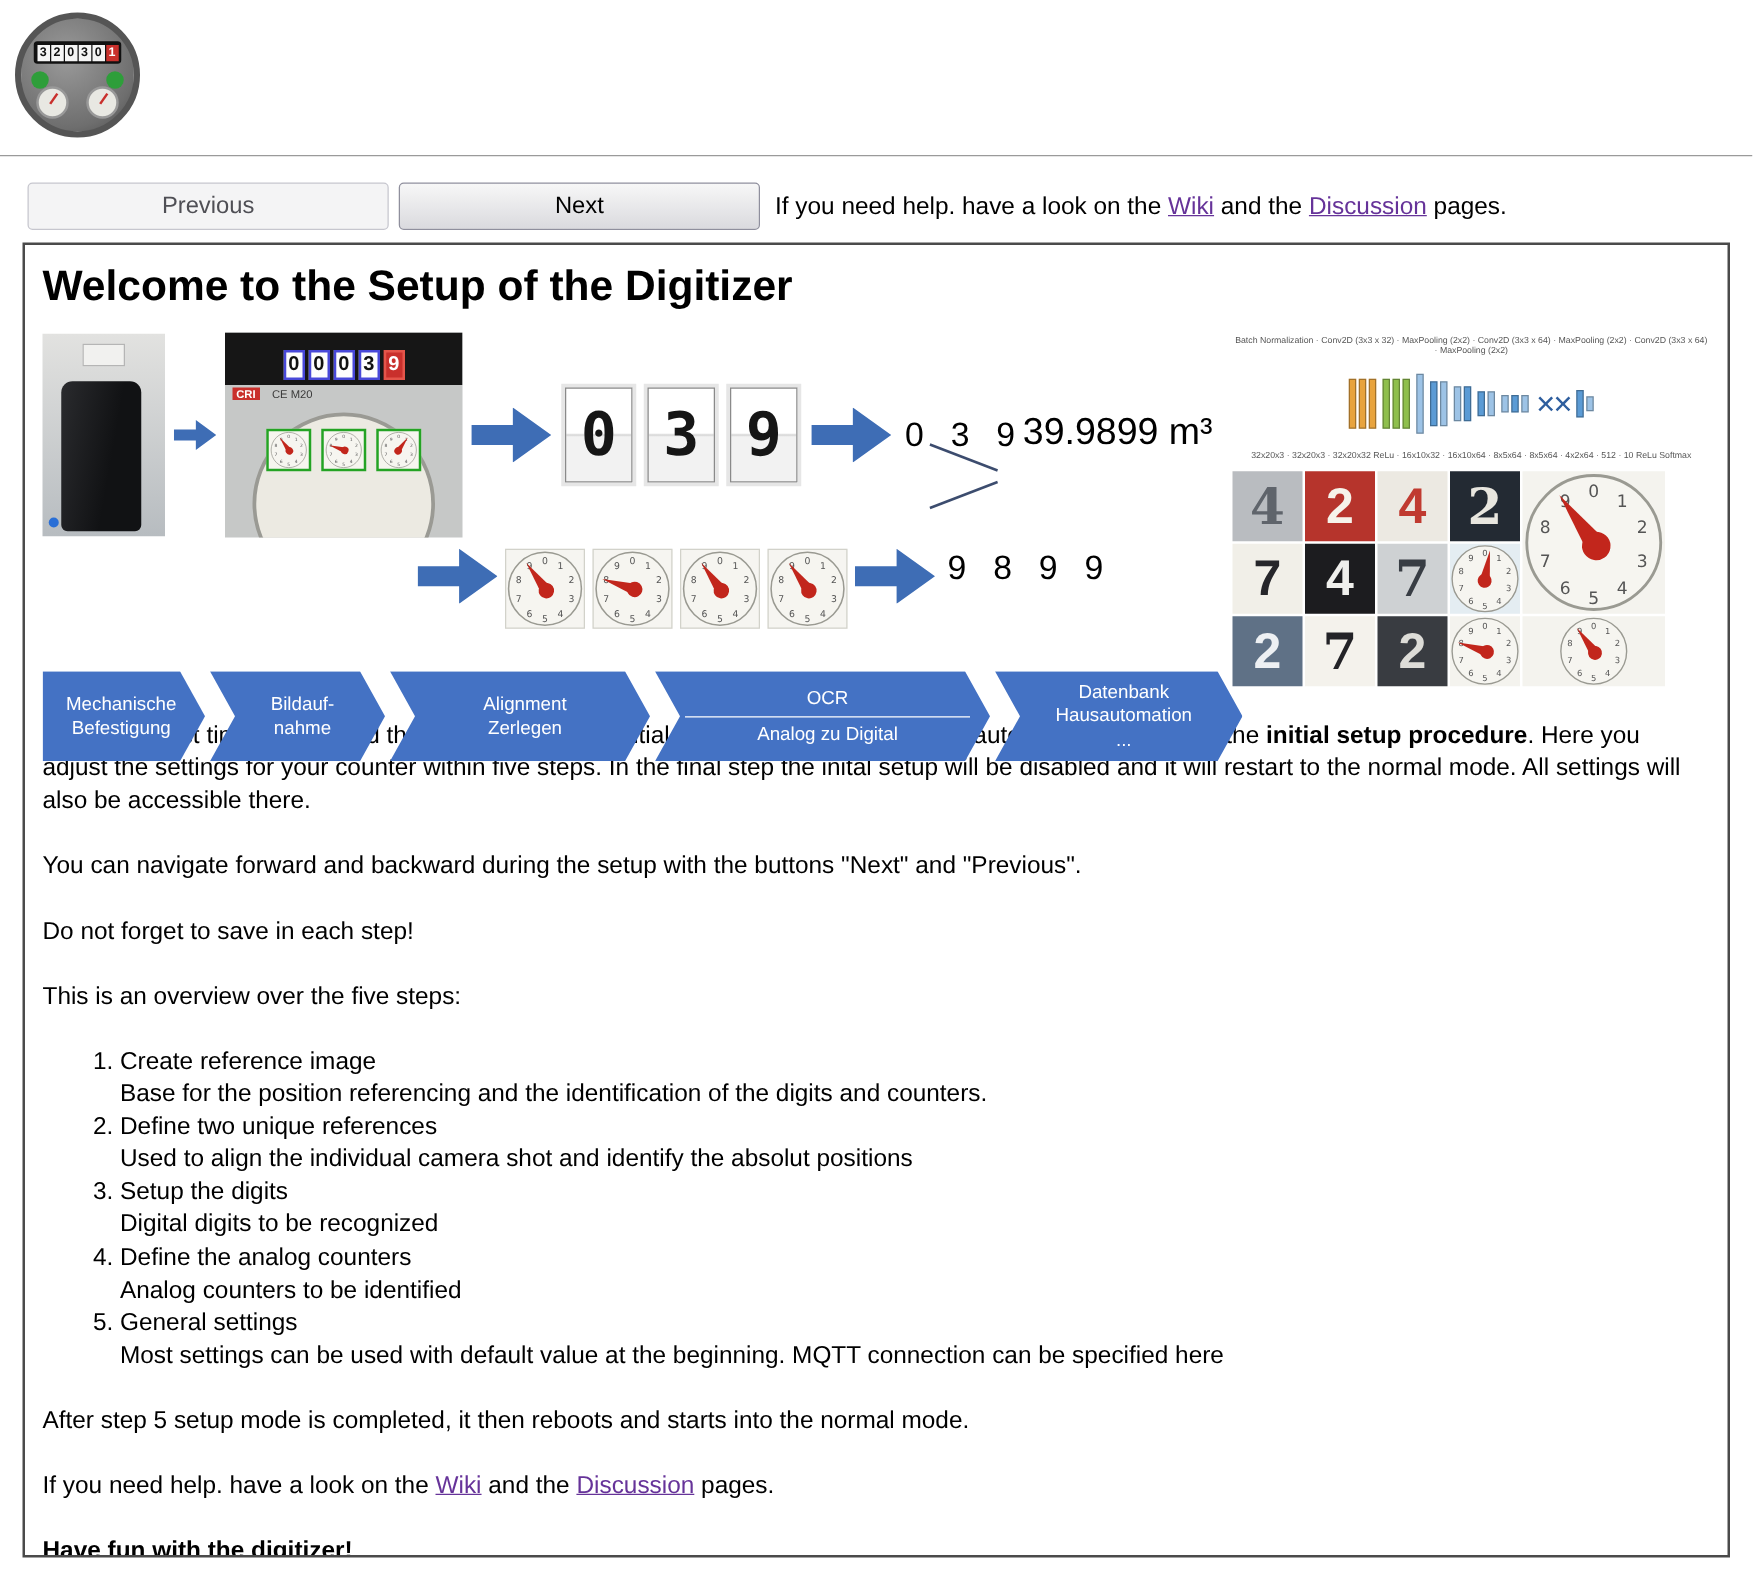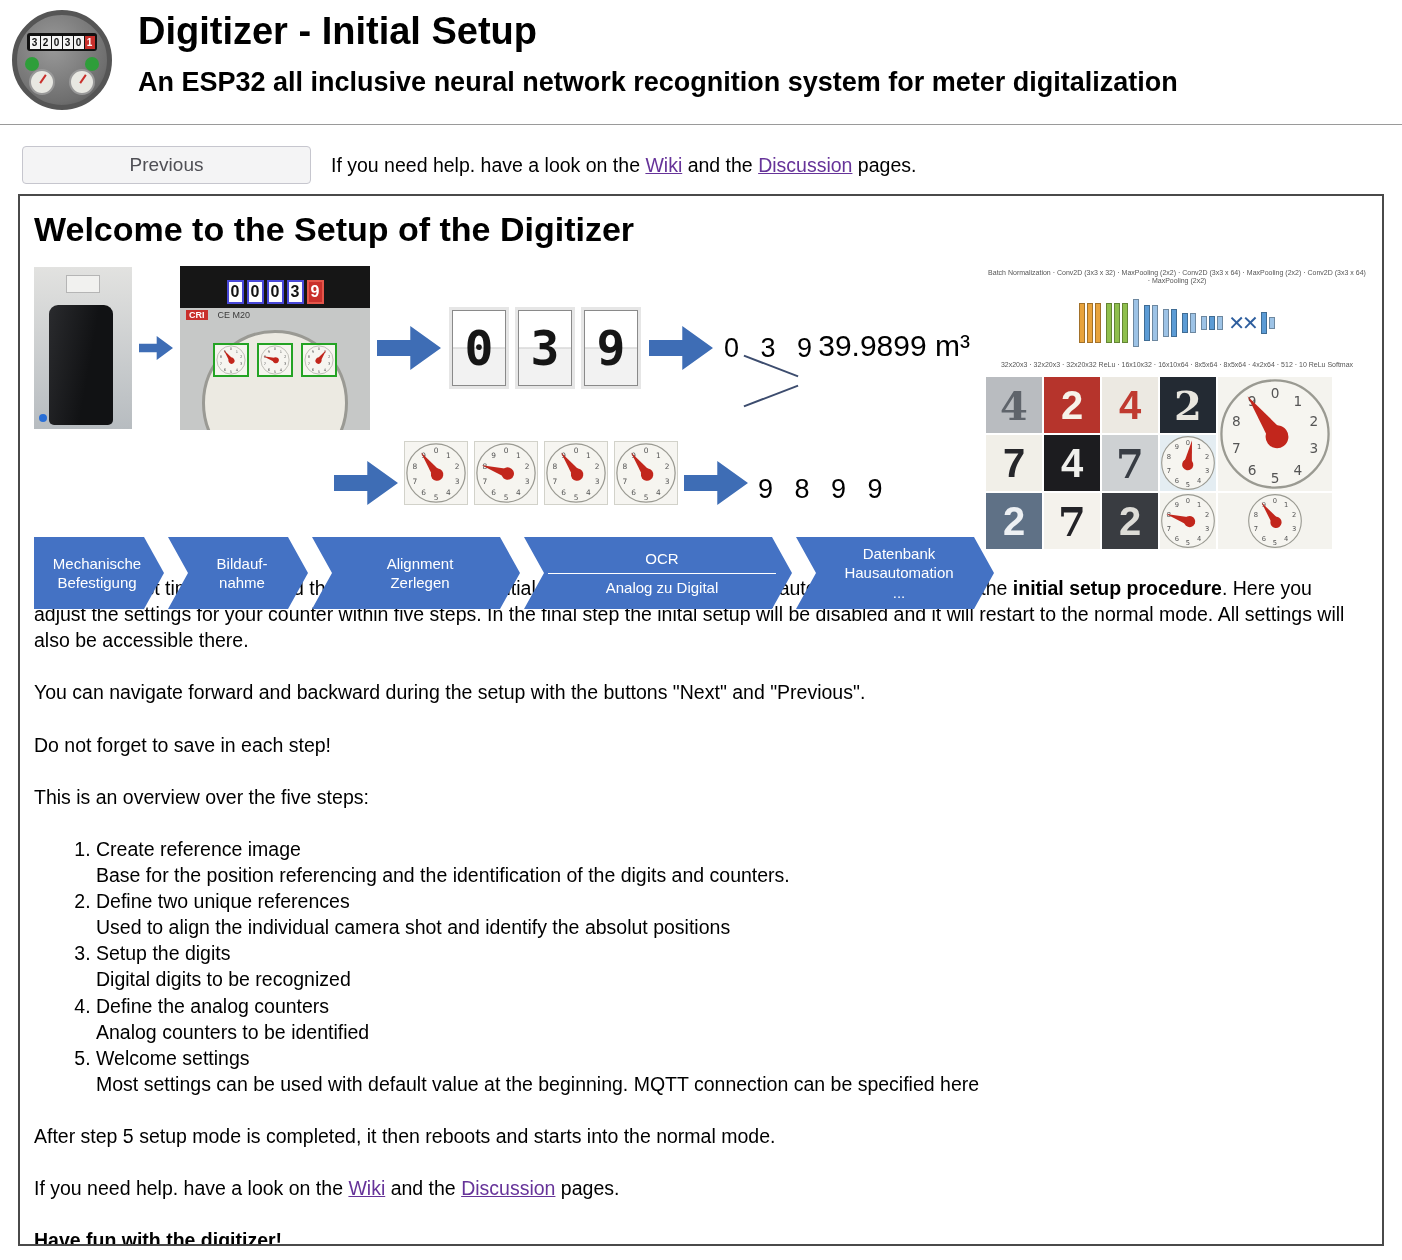--- a/index.html
+++ b/index.html
@@ -73,21 +73,21 @@
   .arrow-sm { width: 34px; height: 24px; flex: none; background: #3e6db5;
     clip-path: polygon(0 32%, 52% 32%, 52% 0, 100% 50%, 52% 100%, 52% 68%, 0 68%); }
   .arrow-big { width: 64px; height: 44px; flex: none; background: #3e6db5;
     clip-path: polygon(0 32%, 52% 32%, 52% 0, 100% 50%, 52% 100%, 52% 68%, 0 68%); }
   .digit-crops { display: flex; gap: 12px; margin: 0 4px; }
   .digit-crop { width: 54px; height: 76px; border: 1px solid #8a8a8a; box-shadow: 0 0 0 3px #e6e6e6;
     background: linear-gradient(#ffffff 48%, #d4d4d4 50%, #f2f2f2 52%);
     display: flex; align-items: center; justify-content: center;
     font-size: 48px; font-weight: bold; color: #161616; font-family: "DejaVu Sans Mono", monospace; }
   .digits-text { font-size: 27px; letter-spacing: 7px; white-space: nowrap; margin-left: 4px; }
-  .row-bottom { display: flex; align-items: flex-end; gap: 6px; margin: 8px 0 0 300px; height: 66px; }
+  .row-bottom { display: flex; align-items: flex-start; gap: 6px; margin: 8px 0 0 300px; height: 66px; }
   .dial-tile { width: 64px; height: 64px; background: #f6f5f1; border: 1px solid #d2d2ca; flex: none; }
   .dial-tile svg, .mosaic-dial svg { width: 100%; height: 100%; display: block; }
   .result-value { position: absolute; top: 64px; right: 6px; font-size: 30px; white-space: nowrap; }
   .conn-line { position: absolute; width: 58px; height: 2px; background: #3c4c6e; }
   .cl1 { top: 100px; right: 176px; transform: rotate(21deg); }
   .cl2 { top: 130px; right: 176px; transform: rotate(-21deg); }
   .flow-row { display: flex; gap: 4px; margin-top: 32px; height: 72px; }
   .chev { background: #4472c4; color: #fff; font-size: 15px; line-height: 1.3; text-align: center;
     display: flex; flex-direction: column; justify-content: center; align-items: center;
     padding: 0 16px 0 24px; flex: none;
@@ -169,29 +169,26 @@
           <span>0</span>
           <span>3</span>
           <span>0</span>
           <span class="red">1</span>
       </div>
       <div class="logo-green gg1"></div>
       <div class="logo-green gg2"></div>
       <div class="logo-gauge lg1"></div>
       <div class="logo-gauge lg2"></div>
     </div>
-    <div class="titles">
-      <h1>Digitizer - Initial Setup</h1>
-      <h2>An ESP32 all inclusive neural network recognition system for meter digitalization</h2>
-    </div>
   </header>
   <hr class="header-divider">
 
   <div class="toolbar">
     <button class="btn btn-prev">Previous</button>
+    <button class="btn btn-next">Next</button>
     <span class="help-line"><span>If you need help. have a look on the </span><a class="plink">Wiki</a><span> and the </span><a class="plink">Discussion</a><span> pages.</span></span>
   </div>
 
   <main class="content-box">
     <div class="welcome">Welcome to the Setup of the Digitizer</div>
 
     <div class="hero">
       <div class="pipe-left">
         <div class="row-top">
           <div class="camera-tile">
@@ -420,21 +417,21 @@
       </li>
       <li>
         <div>Setup the digits</div>
         <div>Digital digits to be recognized</div>
       </li>
       <li>
         <div>Define the analog counters</div>
         <div>Analog counters to be identified</div>
       </li>
       <li>
-        <div>Welcome settings</div>
+        <div>General settings</div>
         <div>Most settings can be used with default value at the beginning. MQTT connection can be specified here</div>
       </li>
     </ol>
 
     <p>After step 5 setup mode is completed, it then reboots and starts into the normal mode.</p>
 
     <p><span>If you need help. have a look on the </span><a class="plink">Wiki</a><span> and the </span><a class="plink">Discussion</a><span> pages.</span></p>
 
     <p class="final-line">Have fun with the digitizer!</p>
   </main>

